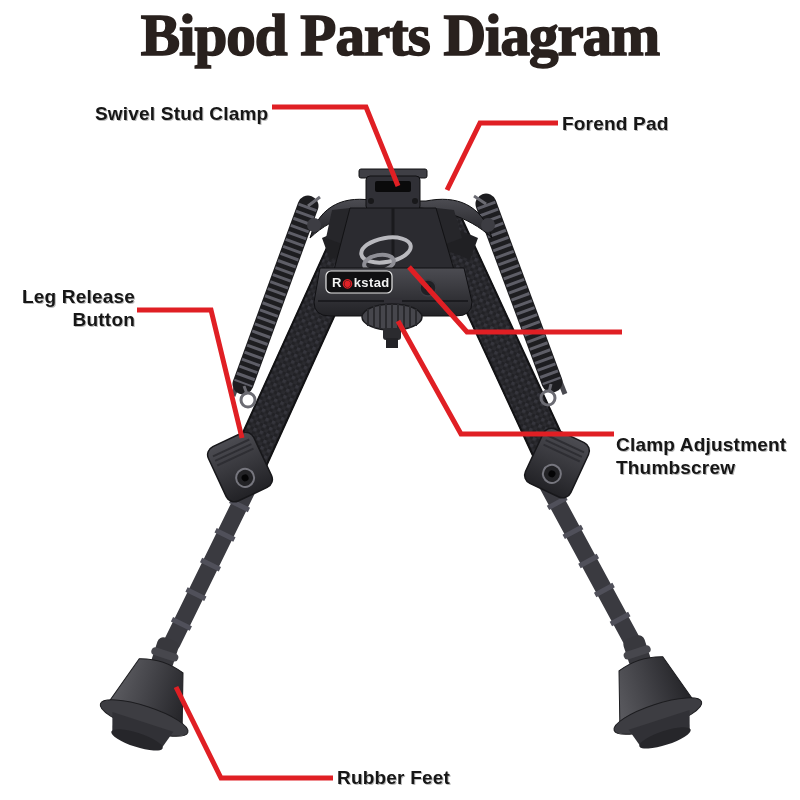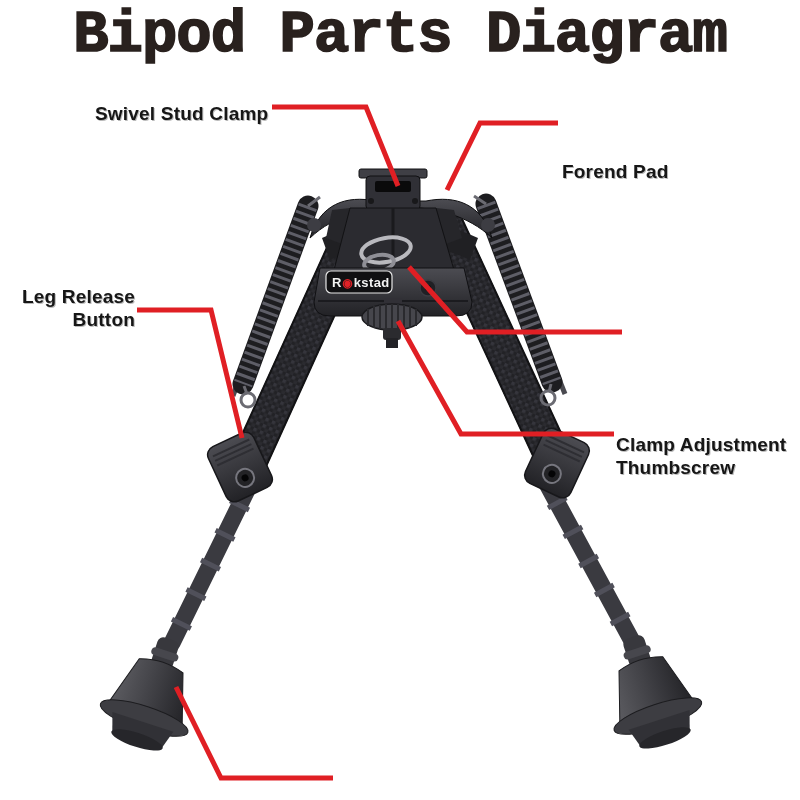--- a/index.html
+++ b/index.html
@@ -3,31 +3,31 @@
 <meta charset="utf-8">
 <style>
   html,body{margin:0;padding:0;background:#ffffff;}
   #stage{
     position:relative;width:800px;height:800px;background:#ffffff;overflow:hidden;
     font-family:"Liberation Sans",sans-serif;
   }
   #stage svg{position:absolute;left:0;top:0;}
   .title{
     position:absolute;left:0;top:6px;width:800px;text-align:center;
-    font-family:Liberation Mono, monospace;
+    font-family:Liberation Serif, serif;
     font-weight:bold;font-size:59px;line-height:1;color:#29211e;
     -webkit-text-stroke:1.6px #29211e;letter-spacing:-1px;
   }
   .lbl{
     position:absolute;font-weight:bold;font-size:19px;line-height:23px;
     color:#161616;letter-spacing:0.2px;white-space:pre-line;
     text-shadow:1px 1px 0 rgba(130,130,130,0.55);
   }
   .lbl-swivel-stud{left:95px;top:95px;margin-top:7px;}
-  .lbl-forend{left:562px;top:112px;margin-top:48px;}
+  .lbl-forend{left:562px;top:112px;}
   .lbl-leg-release{right:665px;top:285px;text-align:right;width:200px;}
   .lbl-sling{left:628px;top:311px;}
   .lbl-thumb{left:616px;top:413px;margin-top:20px;}
   .lbl-feet{left:337px;top:766px;}
   .logo{
     position:absolute;left:332px;top:275px;height:16px;display:flex;align-items:center;
     font-size:13px;font-weight:bold;color:#f2f2f2;letter-spacing:0.4px;line-height:16px;
   }
   .logo .o{color:#e02127;font-size:12px;margin:0 0.5px;}
 </style>
@@ -183,20 +183,21 @@
   </svg>
 
   <div class="title">Bipod Parts Diagram</div>
 
   <div class="lbl lbl-swivel-stud">Swivel Stud Clamp</div>
   <div class="lbl lbl-forend">Forend Pad</div>
   <div class="lbl lbl-leg-release">Leg Release
 Button</div>
   <div class="lbl lbl-thumb">Clamp Adjustment
 Thumbscrew</div>
+  <div class="lbl lbl-feet">Rubber Feet</div>
 
   <div class="logo">
     <span>R</span>
       <span class="o">◉</span>
       <span>kstad</span>
   </div>
 
 </div>
 
 </body></html>

